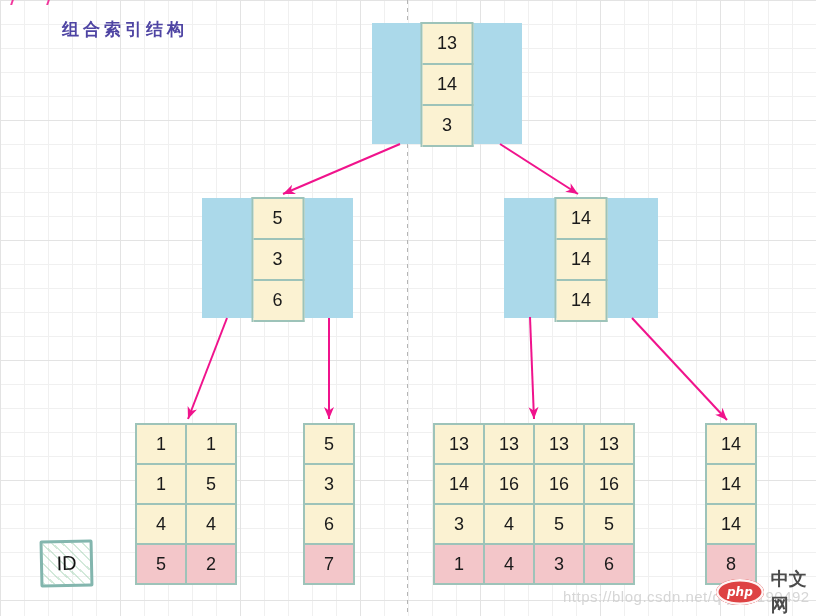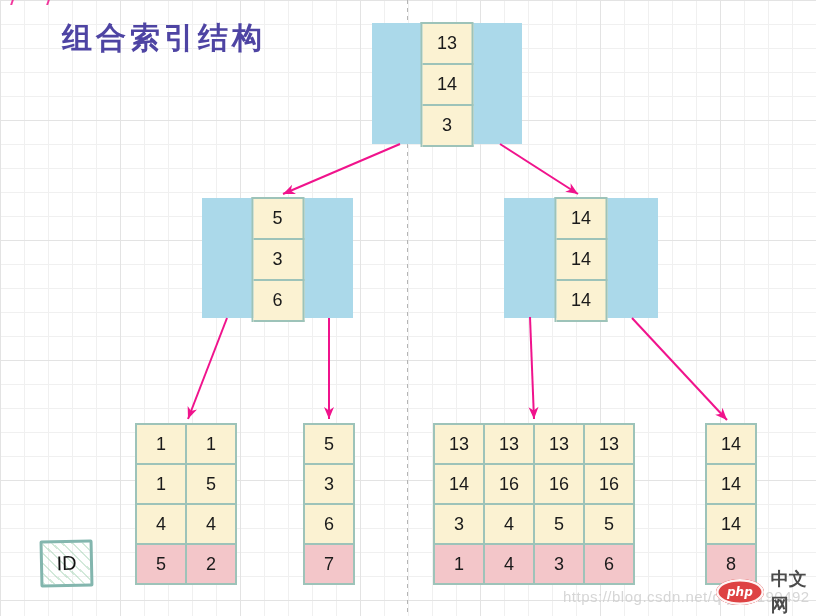--- a/index.html
+++ b/index.html
@@ -12,21 +12,21 @@
       repeating-linear-gradient(to bottom,#e3e3e3 0 1px,transparent 1px 120px),
       repeating-linear-gradient(to right,#f0f0f0 0 1px,transparent 1px 24px),
       repeating-linear-gradient(to bottom,#f0f0f0 0 1px,transparent 1px 24px);
   }
   .dashline{
     position:absolute;left:407px;top:0;width:1px;height:616px;z-index:1;
     background:repeating-linear-gradient(to bottom,#b5b5b5 0 4px,transparent 4px 8px);
   }
   .title{
     position:absolute;left:62px;top:18px;z-index:2;
-    font-size:30px;font-weight:bold;letter-spacing:4px;color:var(--title-purple);
+    font-size:17px;font-weight:bold;letter-spacing:4px;color:var(--title-purple);
   }
   .node{position:absolute;background:var(--node-blue);z-index:2;}
   .cellcol{
     position:absolute;left:50%;transform:translateX(-50%);top:-1px;
     border-left:2px solid var(--cell-border);border-top:2px solid var(--cell-border);
   }
   .cellcol .cell{
     box-sizing:border-box;width:51px;height:41px;
     border-right:2px solid var(--cell-border);border-bottom:2px solid var(--cell-border);
     background:var(--cell-cream);

